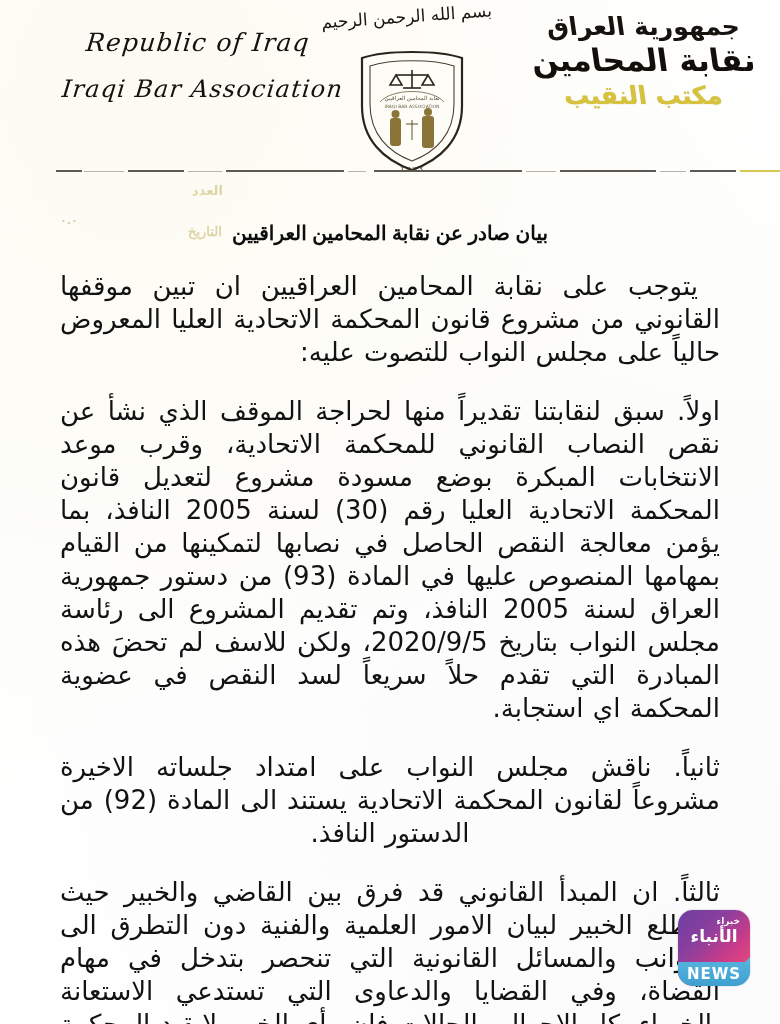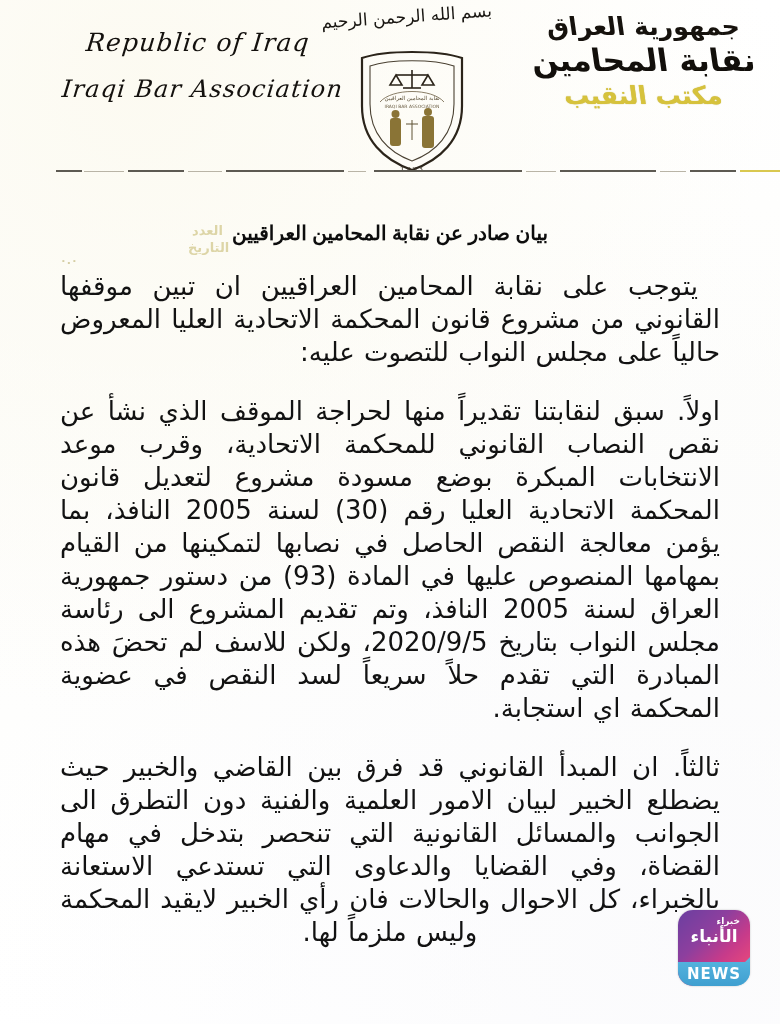--- a/index.html
+++ b/index.html
@@ -159,24 +159,23 @@
 
   
   .field-label {
     position: absolute;
     color: #d8cf9a;
     font-size: 13px;
     font-weight: bold;
     opacity: 0.85;
     font-family: "DejaVu Sans", sans-serif;
     white-space: nowrap;
-    margin-top: 40px;
   }
   .field-num  { left: 192px; top: 183px; }
-  .field-date { left: 188px; top: 200px; }
+  .field-date { left: 188px; top: 224px; font-family: Liberation Serif, serif; }
   .field-dots { left: 60px;  top: 214px; color: #cfc697; font-size: 11px; letter-spacing: 2px;}
 
   
   .body-area {
     position: absolute;
     top: 218px;
     right: 60px;
     left: 60px;
     direction: rtl;
   }
@@ -334,20 +333,21 @@
   <div class="body-area">
 
     <div class="doc-title">
       <span>بيان صادر عن نقابة المحامين العراقيين</span>
     </div>
 
     <p class="para first lead">يتوجب على  نقابة المحامين العراقيين ان تبين موقفها القانوني من مشروع قانون المحكمة الاتحادية العليا المعروض حالياً على مجلس النواب للتصوت عليه:</p>
 
     <p class="para lead">اولاً. سبق لنقابتنا تقديراً منها لحراجة الموقف الذي نشأ عن نقص النصاب القانوني للمحكمة الاتحادية، وقرب موعد الانتخابات المبكرة بوضع مسودة مشروع لتعديل قانون المحكمة الاتحادية العليا رقم (30) لسنة 2005 النافذ، بما يؤمن معالجة النقص الحاصل في نصابها لتمكينها من القيام بمهامها المنصوص عليها في المادة (93) من دستور جمهورية العراق لسنة 2005 النافذ، وتم تقديم المشروع الى رئاسة مجلس النواب بتاريخ 2020/9/5، ولكن للاسف لم تحضَ هذه المبادرة التي تقدم حلاً سريعاً لسد النقص في عضوية المحكمة اي استجابة.</p>
 
+    <p class="para ctr">ثانياً. ناقش مجلس النواب على امتداد جلساته الاخيرة مشروعاً لقانون المحكمة الاتحادية يستند الى المادة (92) من الدستور النافذ.</p>
 
 
     <p class="para ctr">ثالثاً. ان المبدأ القانوني قد فرق بين القاضي والخبير حيث يضطلع الخبير لبيان الامور العلمية والفنية دون التطرق الى الجوانب والمسائل القانونية التي تنحصر بتدخل في مهام القضاة، وفي القضايا والدعاوى التي تستدعي الاستعانة بالخبراء، كل الاحوال والحالات فان رأي الخبير لايقيد المحكمة وليس ملزماً لها.</p>
   </div>
 
   <div class="news-logo">
     <div class="news-logo-top">
       <span class="news-ar">الأنباء</span>
       <span class="news-ar-small">خبراء</span>
     </div>

